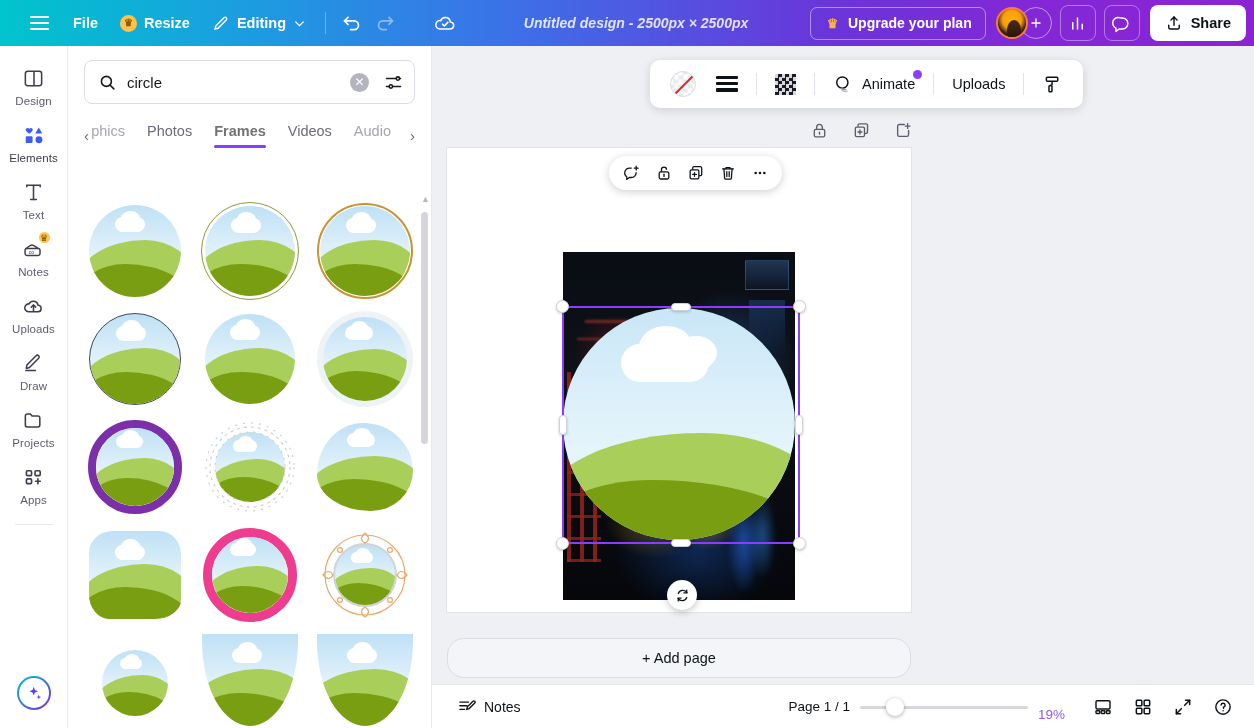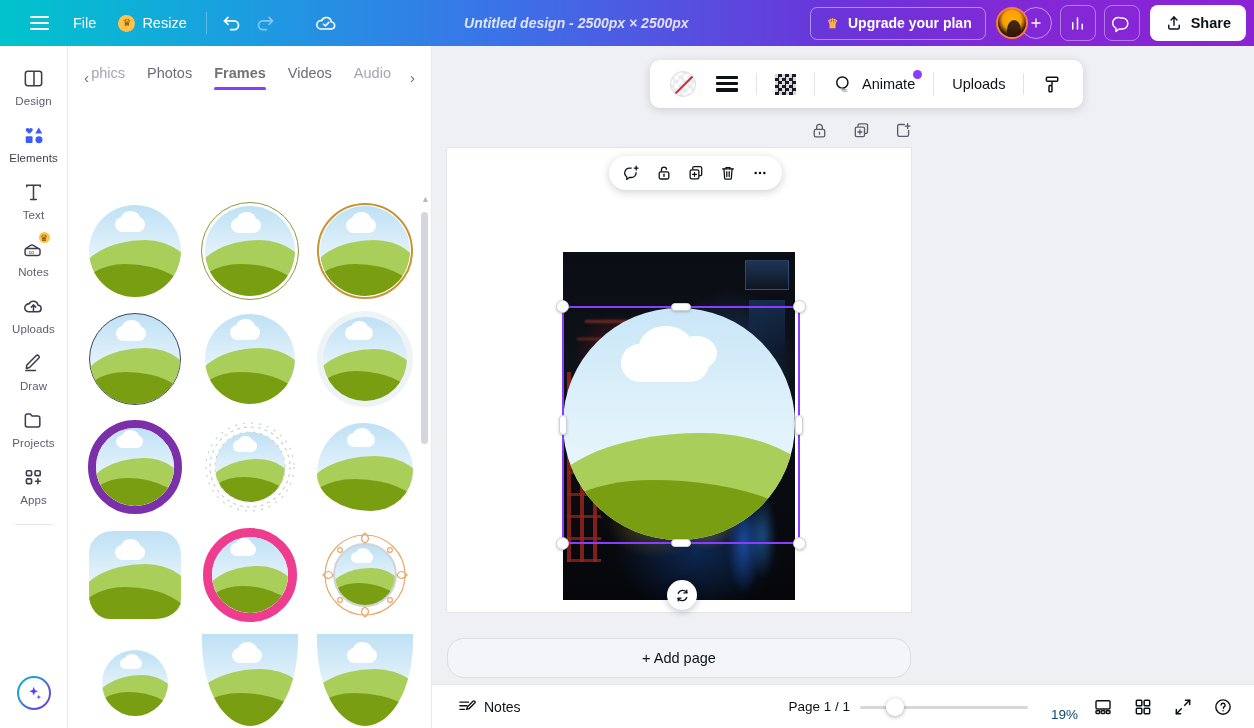--- a/index.html
+++ b/index.html
@@ -19,21 +19,21 @@
     padding: 0 8px 0 0;
     z-index: 60;
   }
   .hamburger {
     width: 46px; height: 46px; display: flex; flex-direction: column;
     align-items: center; justify-content: center; gap: 4px; cursor: pointer;
     margin-left: 16px;
   }
   .hamburger i { display: block; width: 19px; height: 2px; background: #fff; border-radius: 2px; }
   .tb-item {
-    color: #fff; font-size: 14.5px; font-weight: normal;
+    color: #fff; font-size: 14.5px; font-weight: bold;
     padding: 7px 11px; border-radius: 6px; cursor: pointer;
     display: flex; align-items: center; gap: 7px; white-space: nowrap;
   }
   .crown {
     width: 17px; height: 17px; border-radius: 50%;
     background: #ffc24b; display: inline-flex; align-items: center; justify-content: center;
     font-size: 10px; line-height: 1; color: #8a5a00;
   }
   .tb-sep { width: 1px; height: 22px; background: rgba(255,255,255,0.3); margin: 0 8px; }
   .icon-btn {
@@ -339,41 +339,50 @@
   .page-count { font-size: 13.5px; color: #0d1216; white-space: nowrap; }
   .zoom-slider { width: 168px; height: 18px; position: relative; cursor: pointer; }
   .zoom-slider .rail-line {
     position: absolute; left: 0; right: 0; top: 8px; height: 3px;
     background: #d6d7de; border-radius: 2px;
   }
   .zoom-slider .knob {
     position: absolute; left: 26px; top: 0; width: 18px; height: 18px;
     border-radius: 50%; background: #fff; box-shadow: 0 1px 4px rgba(14,19,24,0.35);
   }
-  .zoom-pct { font-size: 13.5px; color: #0c4a6e; width: 40px; text-align: right; margin-top: 16px; }
+  .zoom-pct { font-size: 13.5px; color: #8b5cf6; width: 40px; text-align: left; margin-top: 16px; }
   .bb-ico {
     width: 30px; height: 30px; display: flex; align-items: center; justify-content: center;
     cursor: pointer; border-radius: 5px; color: #0d1216;
   }
 </style>
 </head>
 <body>
 
 <div class="topbar">
   <div class="hamburger">
     <i></i>
       <i></i>
       <i></i>
   </div>
   <div class="tb-item">
     <span>File</span>
   </div>
   <div class="tb-item">
     <span class="crown">♛</span>
     <span>Resize</span>
+  </div>
+  <div class="tb-item">
+    <svg width="18" height="18" viewBox="0 0 24 24" fill="none" stroke="#fff" stroke-width="1.9" stroke-linecap="round">
+      <path d="M4 20l4-1 11-11a2.1 2.1 0 0 0-3-3L5 16l-1 4z"></path>
+    </svg>
+    <span>Editing</span>
+    <svg width="13" height="13" viewBox="0 0 24 24" fill="none" stroke="#fff" stroke-width="2.4" stroke-linecap="round">
+      <path d="M5 9l7 7 7-7"></path>
+    </svg>
   </div>
   <div class="tb-sep"></div>
   <div class="icon-btn">
     <svg width="21" height="21" viewBox="0 0 24 24" fill="none" stroke="#fff" stroke-width="1.9" stroke-linecap="round" stroke-linejoin="round">
       <path d="M4 9h11a5 5 0 0 1 0 10h-4"></path>
         <path d="M8 5L4 9l4 4"></path>
     </svg>
   </div>
   <div class="icon-btn dim">
     <svg width="21" height="21" viewBox="0 0 24 24" fill="none" stroke="#fff" stroke-width="1.9" stroke-linecap="round" stroke-linejoin="round">
@@ -515,20 +524,36 @@
 
   <div class="magic-btn">
     <svg width="19" height="19" viewBox="0 0 24 24" fill="#5b3df5">
       <path d="M11 3.6l1.5 4 4 1.5-4 1.5-1.5 4-1.5-4-4-1.5 4-1.5z"></path>
       <path d="M17.4 13.6l.8 2.1 2.1.8-2.1.8-.8 2.1-.8-2.1-2.1-.8 2.1-.8z"></path>
     </svg>
   </div>
 </div>
 
 <div class="panel">
+  <div class="search-wrap">
+    <div class="search-box">
+      <svg width="19" height="19" viewBox="0 0 24 24" fill="none" stroke="#17181a" stroke-width="2" stroke-linecap="round">
+        <circle cx="10.6" cy="10.6" r="6.3"></circle>
+          <path d="M15.4 15.4L20 20"></path>
+      </svg>
+      <input class="search-input" type="text" value="circle" style="">
+      <div class="clear-x">✕</div>
+      <svg width="21" height="21" viewBox="0 0 24 24" fill="none" stroke="#17181a" stroke-width="1.8" stroke-linecap="round" style="cursor:pointer;margin-left:4px">
+        <path d="M4 7.5h12M18.5 7.5H20"></path>
+          <circle cx="17" cy="7.5" r="1.9" fill="#fff"></circle>
+        <path d="M4 16.5h4M10.5 16.5H20"></path>
+          <circle cx="9" cy="16.5" r="1.9" fill="#fff"></circle>
+      </svg>
+    </div>
+  </div>
 
   <div class="tabs-row">
     <span class="tab-arrow">‹</span>
     <div class="tabs-scroll">
       <div class="tab faded" style="margin-left:-26px">
         <span>Graphics</span>
       </div>
       <div class="tab">
         <span>Photos</span>
       </div>

